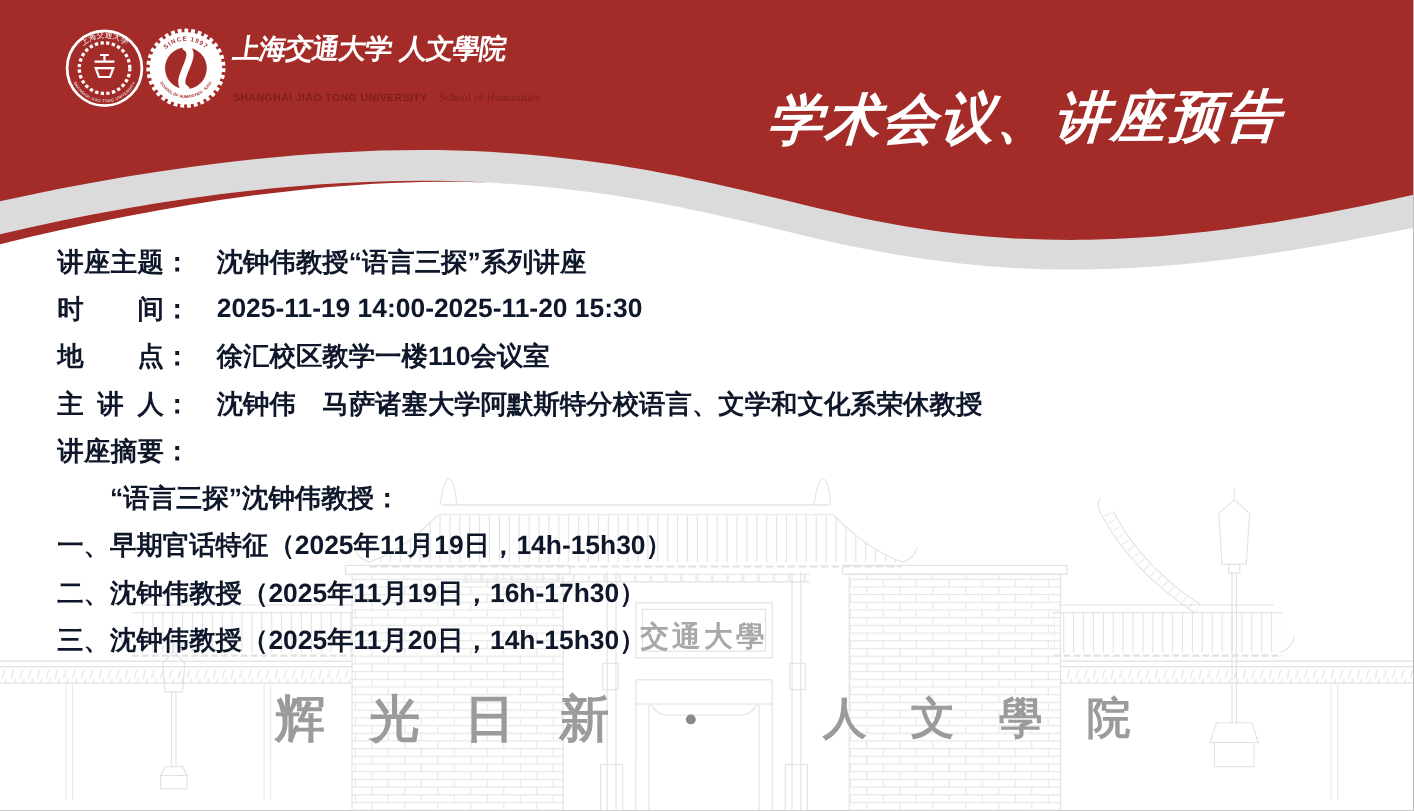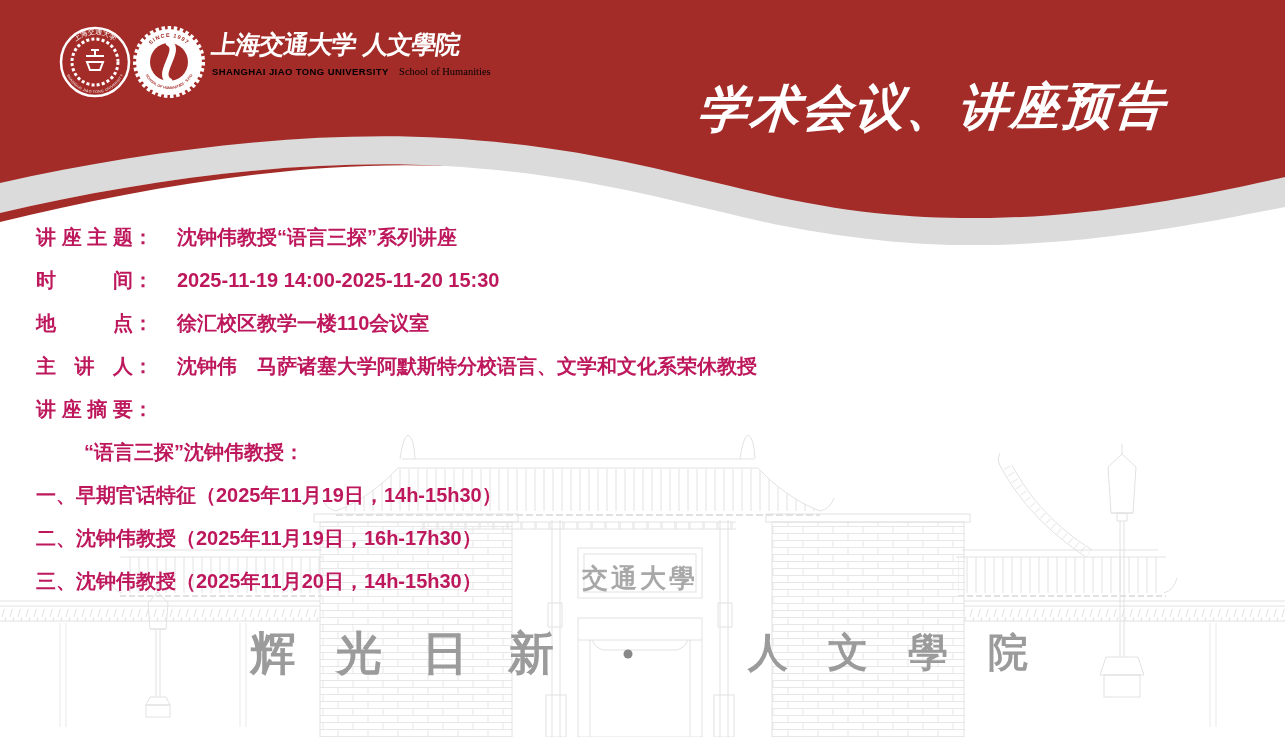--- a/index.html
+++ b/index.html
@@ -12,33 +12,33 @@
   .wave-svg{position:absolute; top:0; left:0; z-index:1;}
   
   .header-content{position:absolute; top:0; left:0; width:100%; height:250px; z-index:2;}
   .logos-svg{position:absolute; left:53px; top:20px;}
   .orgname{position:absolute; left:212px; top:28px; width:260px; color:#fff;}
   .org-cn{
     font-family:"DejaVu Serif","Liberation Serif",serif;
     font-weight:bold; font-size:25px; letter-spacing:-1px;
     transform:skewX(-8deg); white-space:nowrap;
   }
-  .org-en{margin-top:0; white-space:nowrap; color:#000000;}
+  .org-en{margin-top:18px; white-space:nowrap; color:#7f1d1d;}
   .org-en .uni{font-weight:bold; font-size:9.5px; letter-spacing:.4px;}
   .org-en .school{font-family:"Liberation Serif",serif; font-size:10.5px; margin-left:6px;}
   .banner-title{
     position:absolute; left:698px; top:74px; width:560px;
     font-family:"DejaVu Serif","Liberation Serif",serif;
     font-weight:bold; font-style:italic; font-size:50px; letter-spacing:2px;
     color:#ffffff; white-space:nowrap; transform:skewX(-4deg) rotate(-.5deg);
   }
   
   .details{
-    position:absolute; left:36px; top:216px; z-index:2;
-    font-size:20px; font-weight:700; color:#be185d;
+    position:absolute; left:52px; top:216px; z-index:2;
+    font-size:24px; font-weight:700; color:#0f172a;
   }
   .row{height:43px; display:flex; align-items:center; white-space:nowrap;}
   .lbl{display:inline-block; width:97px; text-align:justify; text-align-last:justify;}
   .colon{display:inline-block;}
   .val{margin-left:24px;}
   .intro{padding-left:48px;}
   
   .watermark-svg{position:absolute; left:0; top:407px; z-index:0; opacity:.85;}
   .wm-text{font-family:"DejaVu Serif","Liberation Serif",serif; font-weight:bold;}
 </style>

